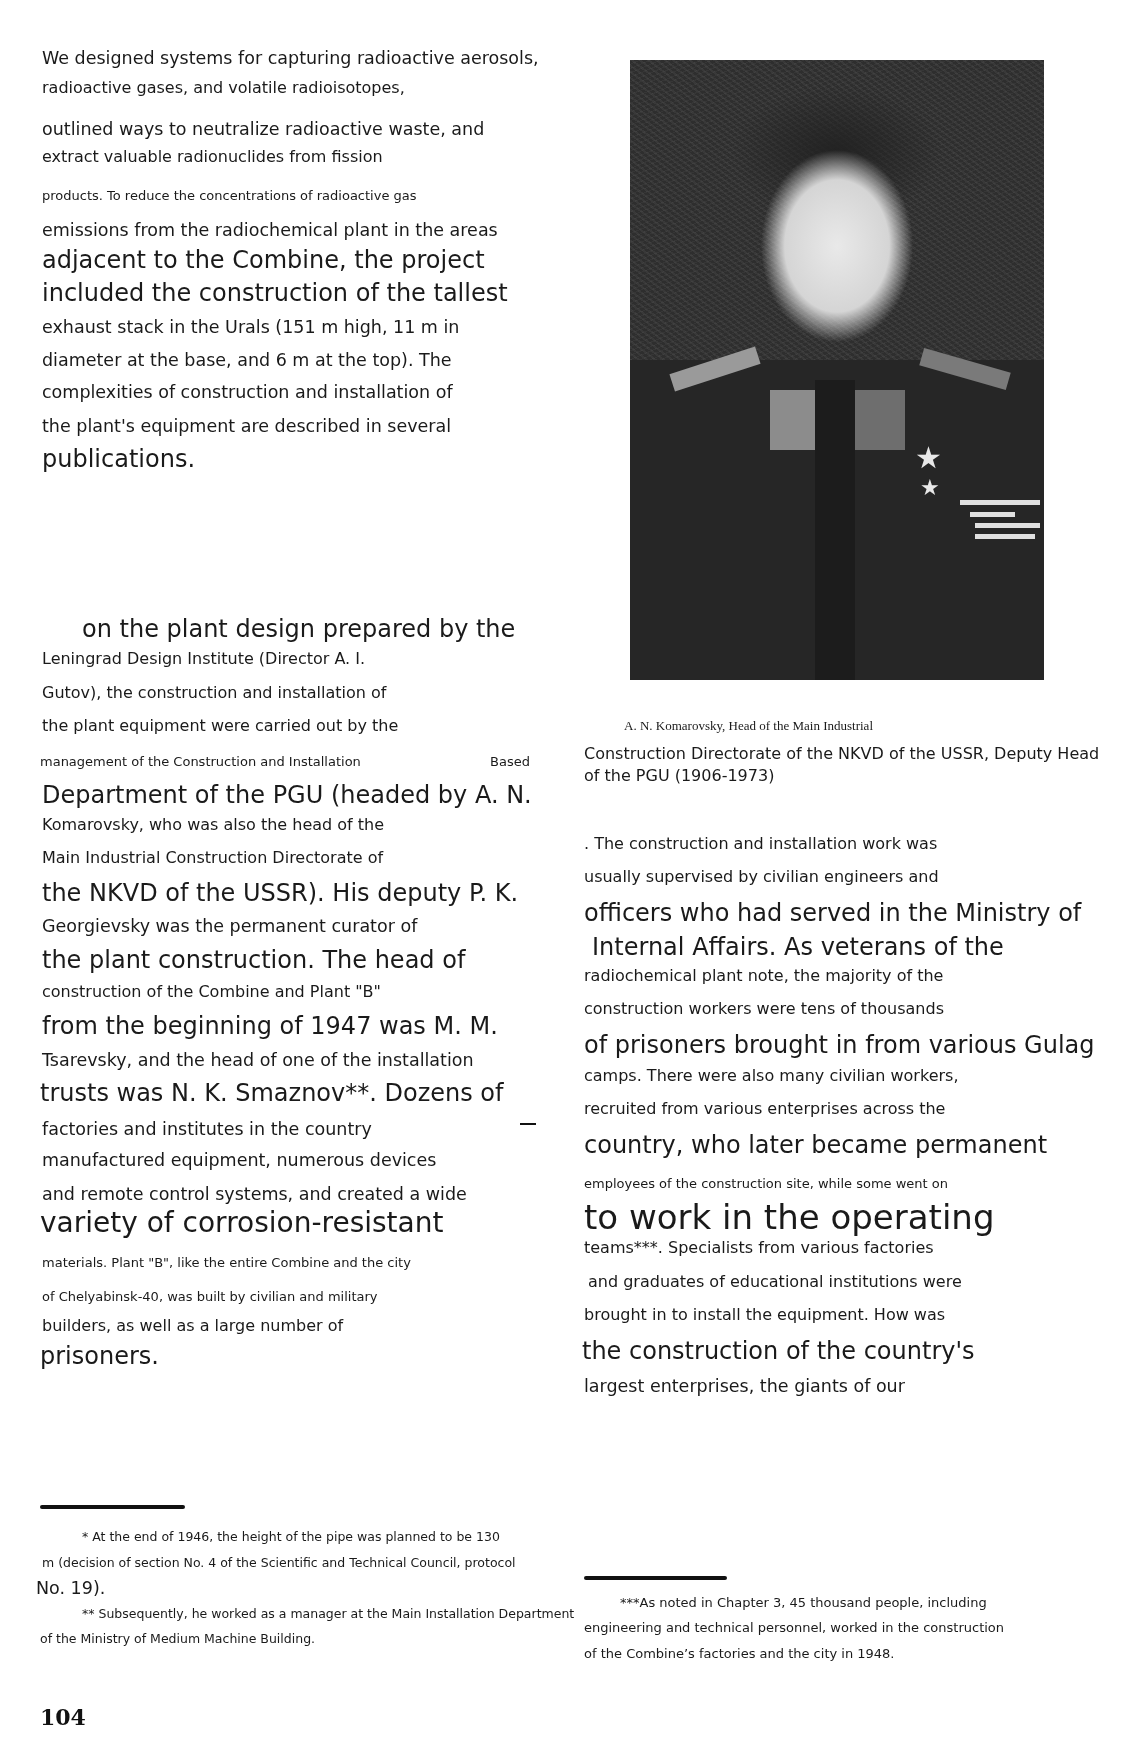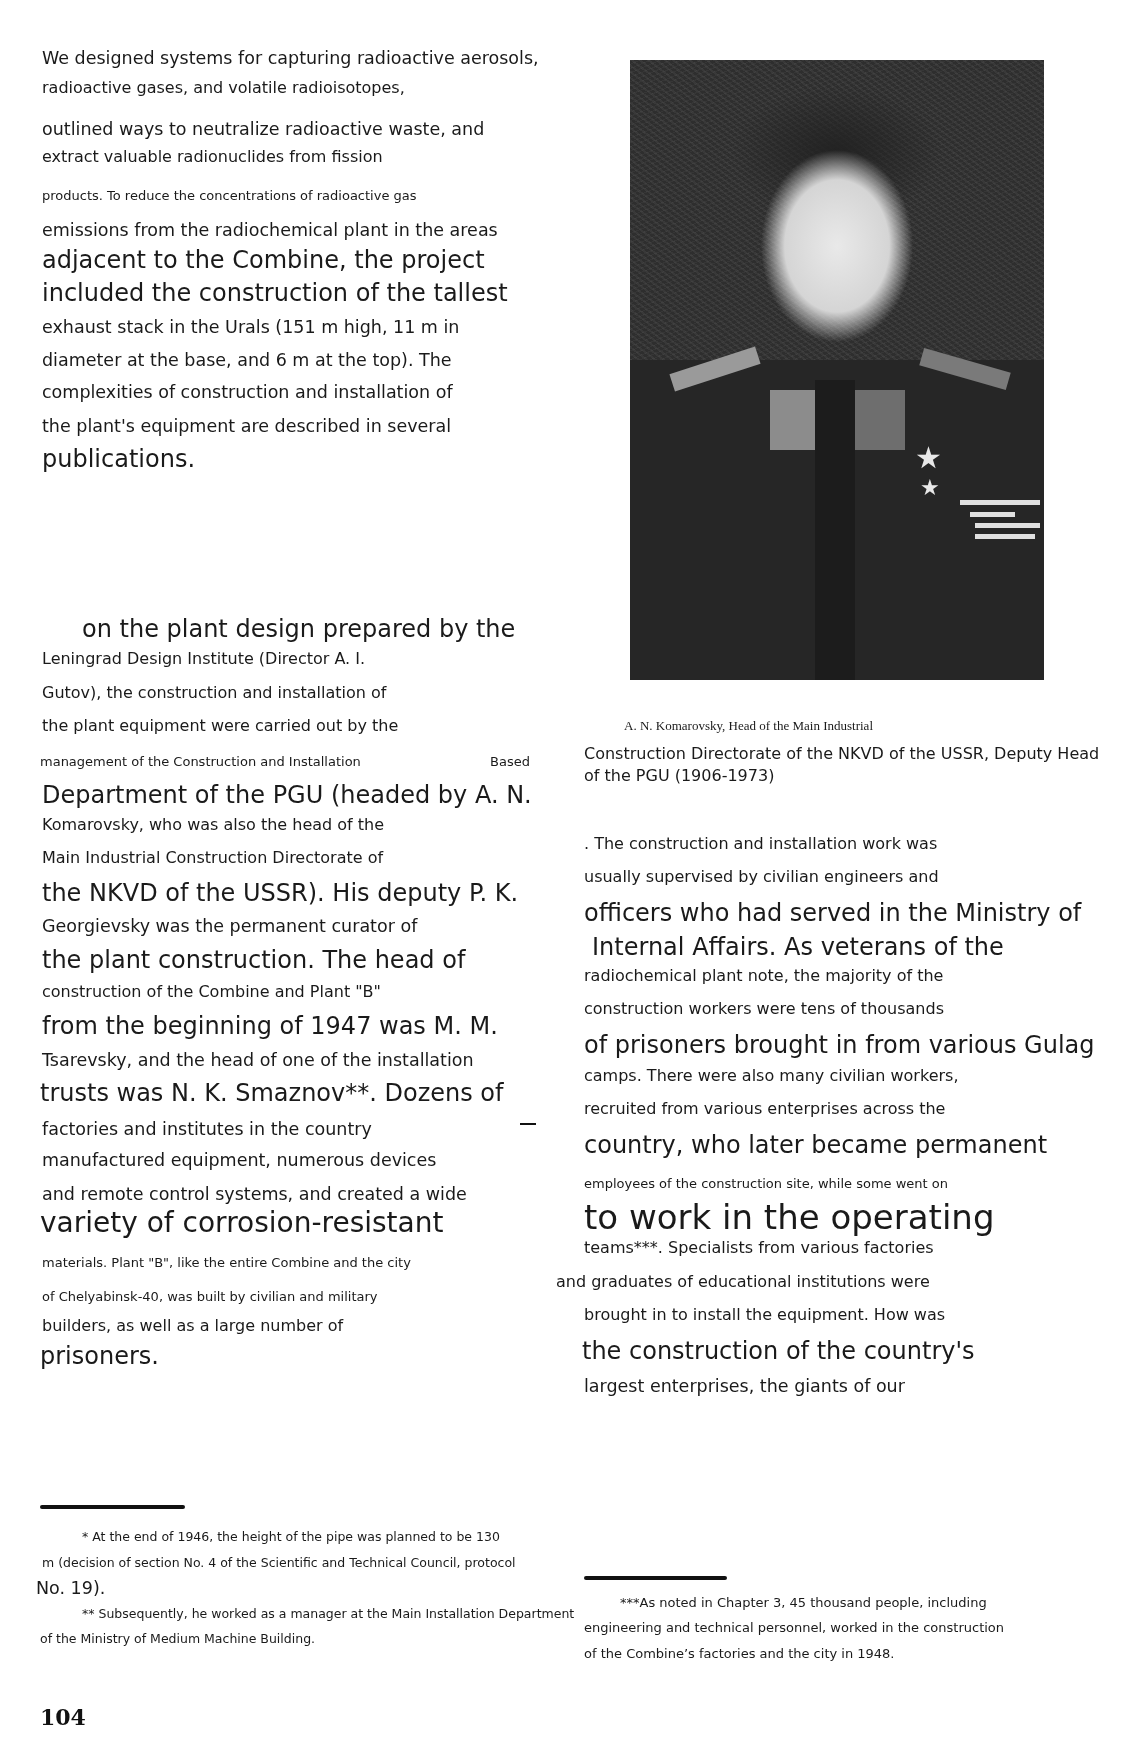--- a/index.html
+++ b/index.html
@@ -118,21 +118,21 @@
   <div class="line sz-l" style="left:564px; top:935px;margin-left:28px;">Internal Affairs. As veterans of the</div>
   <div class="line sz-m" style="left:584px; top:968px;">radiochemical plant note, the majority of the</div>
   <div class="line sz-m" style="left:584px; top:1001px;">construction workers were tens of thousands</div>
   <div class="line sz-l" style="left:584px; top:1033px;">of prisoners brought in from various Gulag</div>
   <div class="line sz-m" style="left:584px; top:1068px;">camps. There were also many civilian workers,</div>
   <div class="line sz-m" style="left:584px; top:1101px;">recruited from various enterprises across the</div>
   <div class="line sz-l" style="left:584px; top:1133px;">country, who later became permanent</div>
   <div class="line fn" style="left:584px; top:1177px;">employees of the construction site, while some went on</div>
   <div class="line sz-xxl" style="left:584px; top:1200px;">to work in the operating</div>
   <div class="line sz-m" style="left:584px; top:1240px;">teams***. Specialists from various factories</div>
-  <div class="line sz-m" style="left:556px; top:1274px;">and graduates of educational institutions were</div>
+  <div class="line sz-m" style="left:588px; top:1274px;">and graduates of educational institutions were</div>
   <div class="line sz-m" style="left:584px; top:1307px;">brought in to install the equipment. How was</div>
   <div class="line sz-l" style="left:582px; top:1339px;">the construction of the country's</div>
   <div class="line sz-s" style="left:584px; top:1378px;">largest enterprises, the giants of our</div>
 </div>
 
 <div class="rule" style="left:584px; top:1576px; width:143px;"></div>
 <div>
   <div class="line fn" style="left:620px; top:1596px;">***As noted in Chapter 3, 45 thousand people, including</div>
   <div class="line fn" style="left:584px; top:1621px;">engineering and technical personnel, worked in the construction</div>
   <div class="line fn" style="left:584px; top:1647px;text-align:right;">of the Combine’s factories and the city in 1948.</div>

